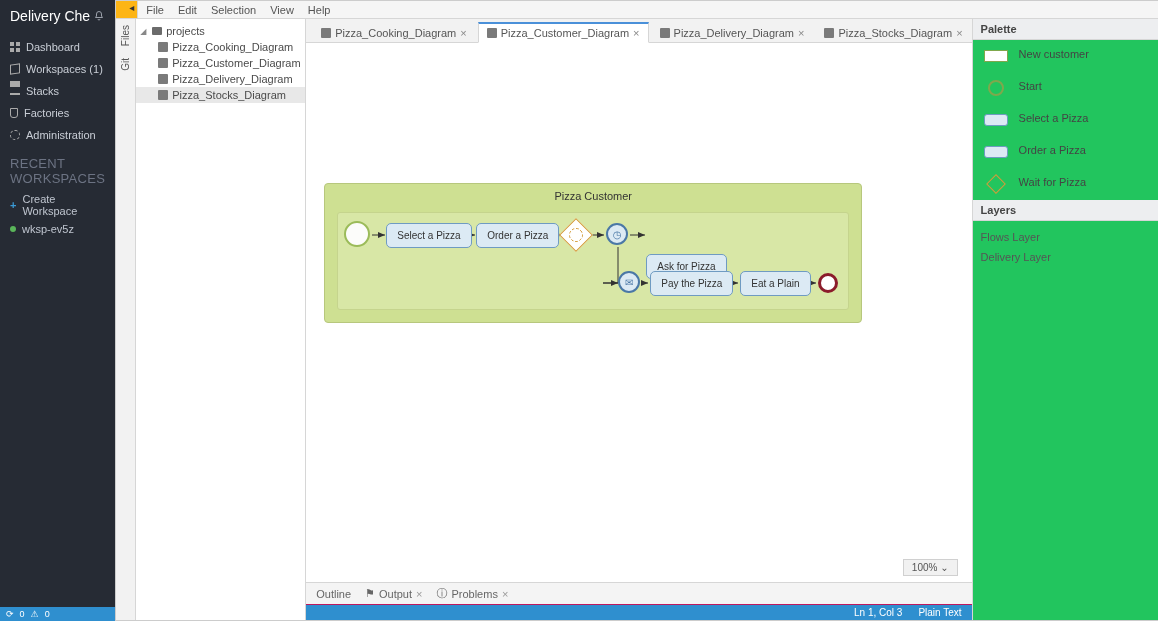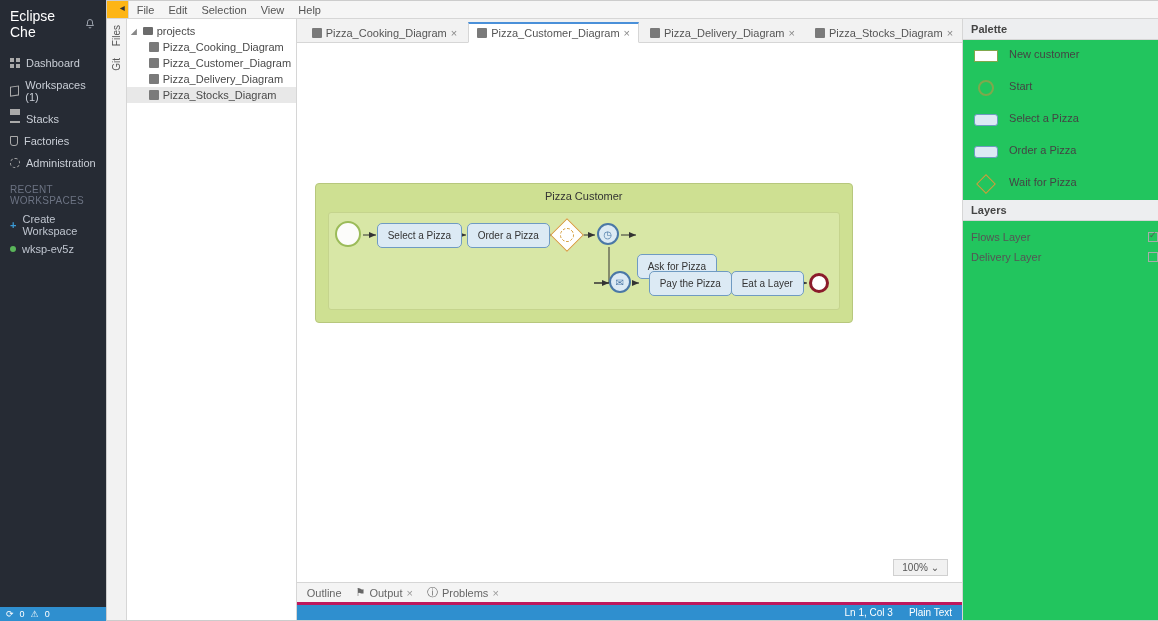--- a/index.html
+++ b/index.html
@@ -6,21 +6,21 @@
 html, body { width: 1158px; height: 621px; overflow: hidden; background: #fff; }
 
 .app { display: flex; width: 100%; height: 100%; }
 
 
 .leftbar { width: 140px; background: #262b34; color: #eceff3; display: flex; flex-direction: column; height: 100%; font-size: 11px; }
 .lb-header { display: flex; align-items: center; justify-content: space-between; padding: 8px 10px 12px 10px; }
 .lb-title { font-size: 14px; color: #fff; }
 .lb-menu { list-style: none; }
 .lb-menu li { display: flex; align-items: center; gap: 6px; padding: 5px 10px; cursor: pointer; color: #c9ced6; }
-.lb-section { color: #6c7383; font-size: 10px; padding: 10px 10px 4px 10px; letter-spacing: 0.3px; }
+.lb-section { color: #6c7383; font-size: 13px; padding: 10px 10px 4px 10px; letter-spacing: 0.3px; }
 .lb-recent { list-style: none; }
 .lb-recent li { display: flex; align-items: center; gap: 6px; padding: 3px 10px; cursor: pointer; color: #bfc5cf; font-size: 11px; }
 .lb-recent li .plus { color: #3b9ad6; font-weight: bold; }
 .lb-recent li .dot { width: 6px; height: 6px; border-radius: 50%; background: #5ab55a; }
 .lb-footer { margin-top: auto; background: #2f8fcf; height: 14px; display: flex; align-items: center; gap: 6px; padding: 0 6px; font-size: 9px; color: #fff; }
 
 
 .main { flex: 1; display: flex; flex-direction: column; border: 1px solid #ccc; }
 
 
@@ -74,21 +74,21 @@
 .msg-ev { position: absolute; width: 22px; height: 22px; border: 2px double #4a78a6; border-radius: 50%; background: #dceaf4; display: flex; align-items: center; justify-content: center; }
 .msg-ev::after { content: "✉"; font-size: 10px; color: #4a78a6; }
 .end-ev { position: absolute; width: 20px; height: 20px; border: 3px solid #8b1c2b; background: #fff; border-radius: 50%; }
 
 
 .arrow-svg { position: absolute; inset: 0; width: 100%; height: 100%; pointer-events: none; }
 
 .zoom { position: absolute; right: 14px; bottom: 6px; background: #f1f1f1; border: 1px solid #d0d0d0; font-size: 10px; padding: 2px 8px; color: #555; }
 
 
-.btabs { height: 22px; display: flex; align-items: center; background: #f4f4f4; border-bottom: 3px solid #be185d; font-size: 11px; padding-left: 10px; gap: 14px; color: #666; }
+.btabs { height: 22px; display: flex; align-items: center; background: #f4f4f4; border-bottom: 1px solid #be185d; font-size: 11px; padding-left: 10px; gap: 14px; color: #666; }
 .btabs .btab { display: flex; align-items: center; gap: 4px; cursor: pointer; }
 .btabs .bclose { color: #999; }
 
 .bbody { flex: 1; background: #fff; position: relative; }
 .channels { position: absolute; right: 6px; top: 2px; border: 1px solid #ccc; font-size: 10px; padding: 1px 6px; color: #666; background: #f7f7f7; }
 
 .statusbar { height: 15px; background: #2f8fcf; display: flex; align-items: center; justify-content: flex-end; gap: 16px; padding: 0 10px; font-size: 10px; color: #fff; }
 .statusbar .left { margin-right: auto; }
 .statusbar .seg { }
 
@@ -122,21 +122,21 @@
 .ico-bell { width: 12px; height: 12px; }
 .ico-bell svg { width: 12px; height: 12px; }
 </style>
 </head>
 <body>
 
 <div class="app">
 
   <div class="leftbar">
     <div class="lb-header">
-      <span class="lb-title">Eclipse Che</span>
+      <span class="lb-title">Delivery Che</span>
       <span class="ico-bell">
         <svg viewBox="0 0 24 24">
             <path fill="none" stroke="#9aa0aa" stroke-width="2" d="M12 3a5 5 0 0 0-5 5v4l-2 3h14l-2-3V8a5 5 0 0 0-5-5zM10 18a2 2 0 0 0 4 0"></path>
           </svg>
       </span>
     </div>
     <ul class="lb-menu" id="lb-menu">
         <li>
           <span class="icon ico-dash"></span>
           <span>Dashboard</span>
@@ -263,22 +263,22 @@
                   <line x1="388" y1="70" x2="400" y2="70" stroke="#333" stroke-width="1" marker-end="url(#ah)"></line>
                   <line x1="464" y1="70" x2="478" y2="70" stroke="#333" stroke-width="1" marker-end="url(#ah)"></line>
                 </svg>
                 <div class="start-ev" style="left:6px; top:8px;"></div>
                 <div class="task" style="left:48px; top:10px;">Select a Pizza</div>
                 <div class="task" style="left:138px; top:10px;">Order a Pizza</div>
                 <div class="gateway" style="left:226px; top:10px;"></div>
                 <div class="timer-ev" style="left:268px; top:10px;">◷</div>
                 <div class="task" style="left:308px; top:8px;margin-top:33px;">Ask for Pizza</div>
                 <div class="msg-ev" style="left:280px; top:58px;"></div>
-                <div class="task" style="left:320px; top:58px;">Pay the Pizza</div>
-                <div class="task" style="left:402px; top:58px;">Eat a Layer</div>
+                <div class="task" style="left:312px; top:58px;">Pay the Pizza</div>
+                <div class="task" style="left:402px; top:58px;">Eat a Plain</div>
                 <div class="end-ev" style="left:480px; top:60px;"></div>
               </div>
             </div>
             <div class="zoom">
               <span>100%</span>
               <span> ⌄</span>
             </div>
           </div>
 
           <div class="btabs" id="btabs">

